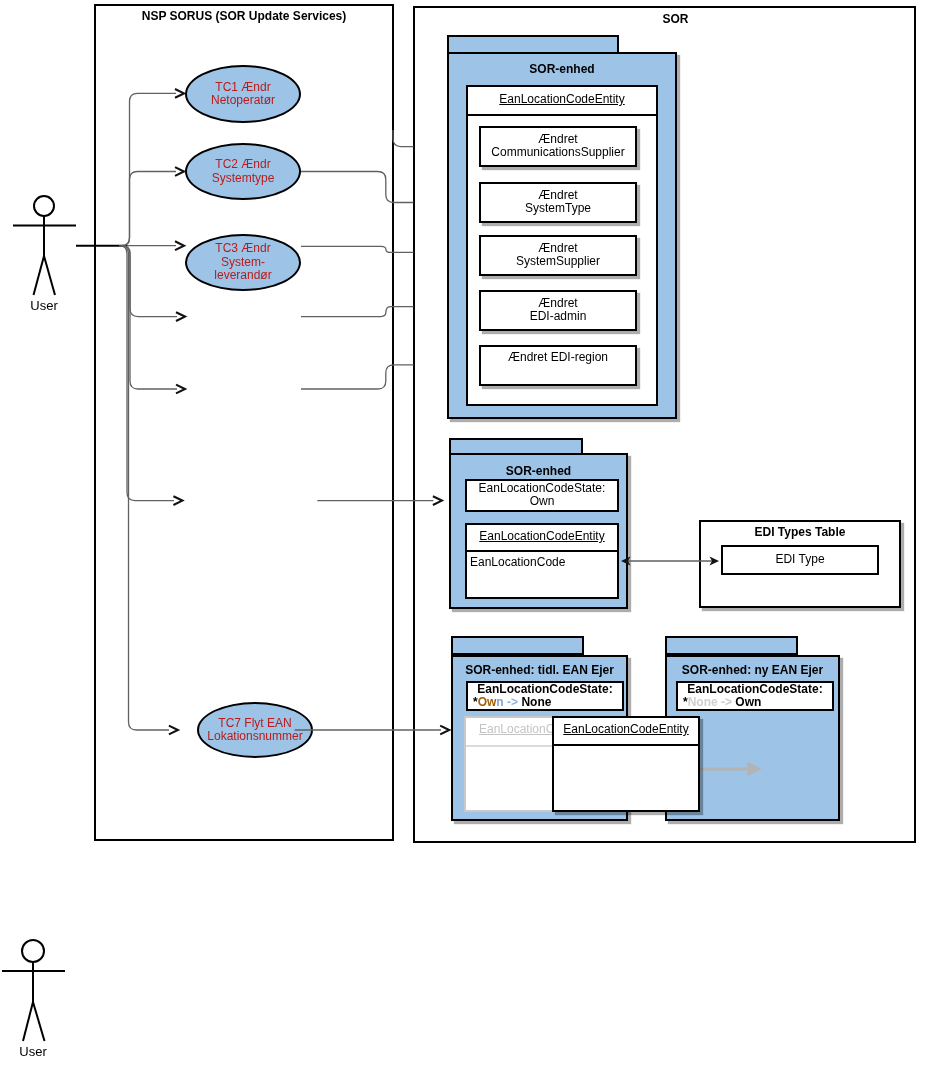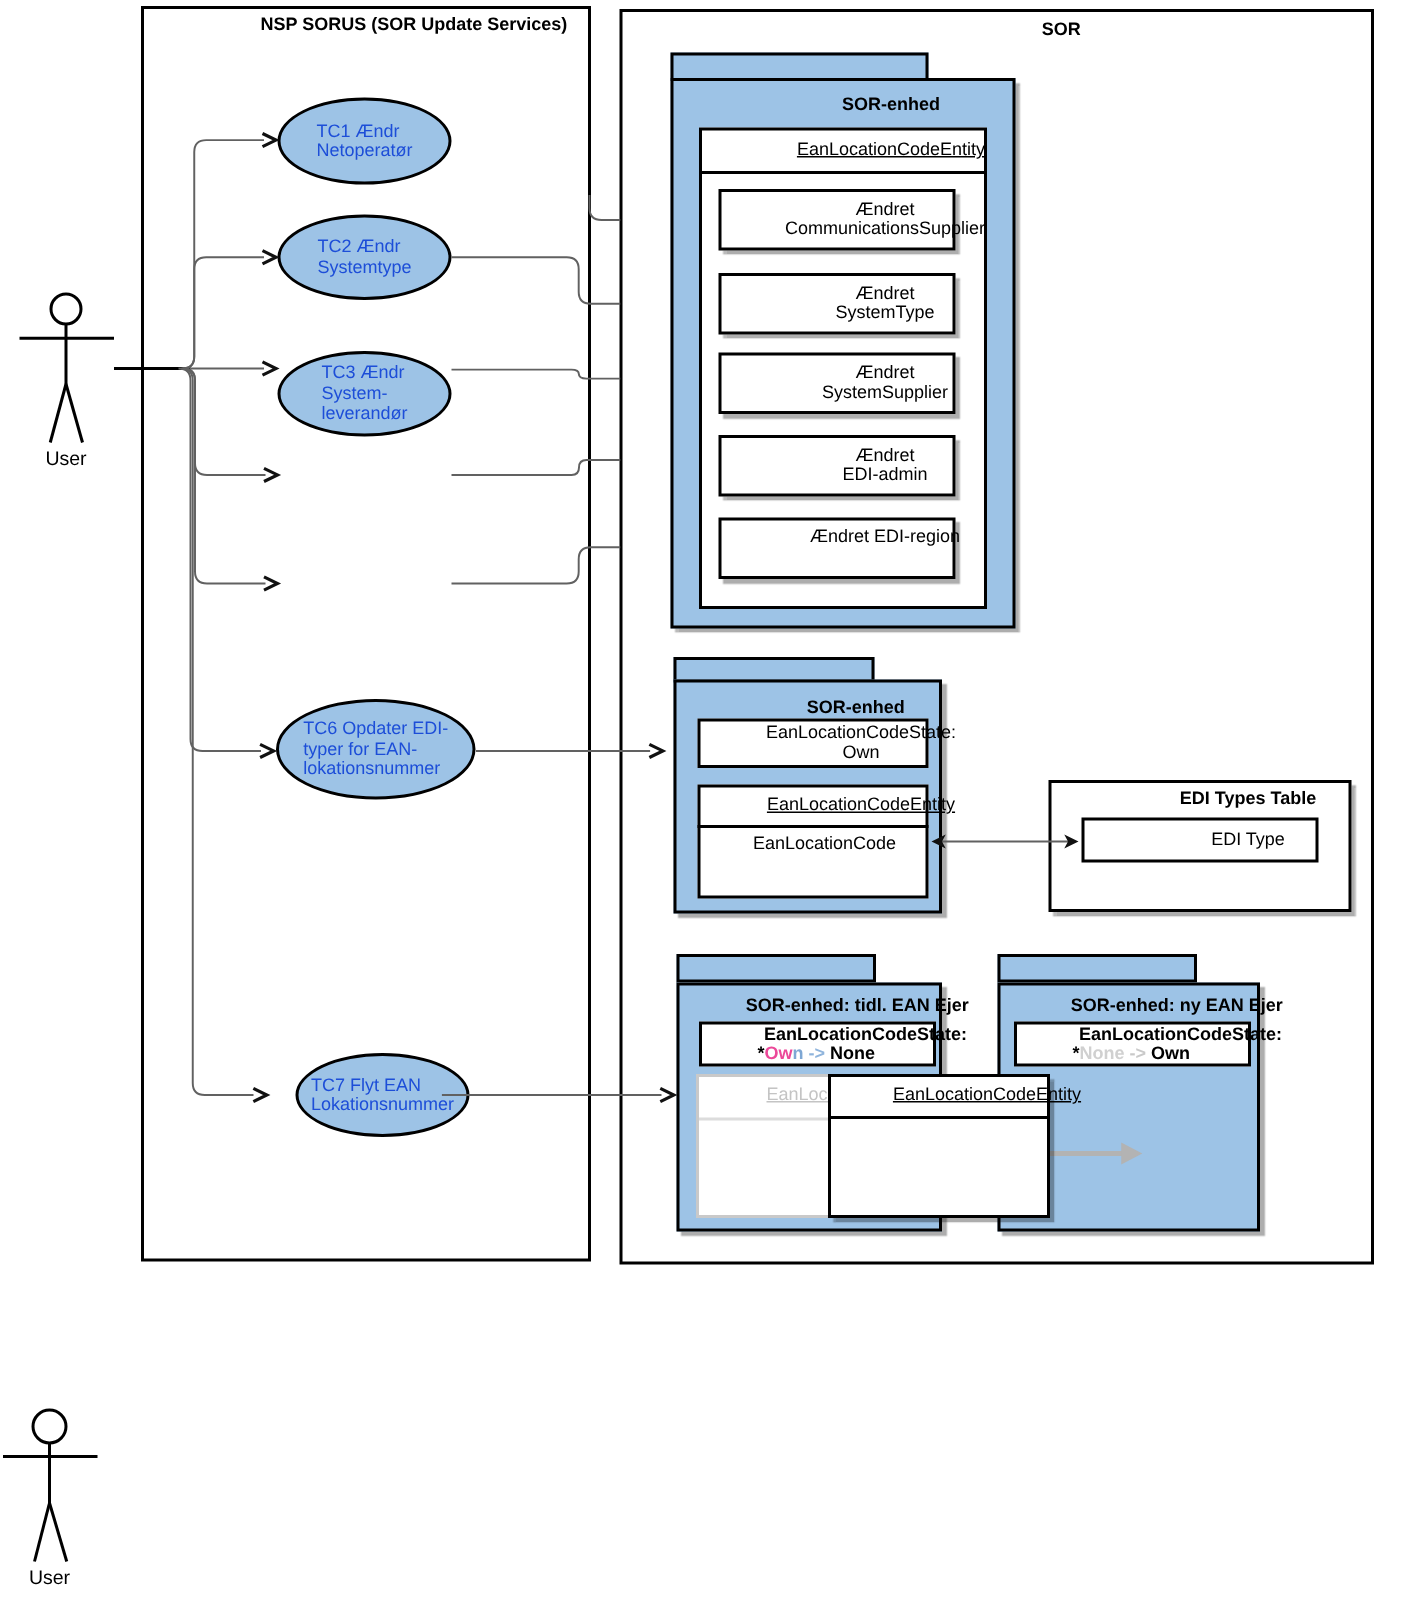--- a/index.html
+++ b/index.html
@@ -2,40 +2,39 @@
 <html><head>
 <meta charset="utf-8">
 <style>
 html,body{margin:0;padding:0;}
 body{width:945px;height:1077px;background:#fff;font-family:"Liberation Sans",sans-serif;}
 #canvas{position:relative;width:945px;height:1077px;overflow:hidden;}
 .abs{position:absolute;box-sizing:border-box;}
 .box{position:absolute;box-sizing:border-box;border:2px solid #000;background:#fff;}
 .blue{background:#9dc3e6;}
 .sh{box-shadow:3px 3px 1px rgba(0,0,0,0.32);}
-.ell{position:absolute;box-sizing:border-box;border:2.5px solid #000;background:#9dc3e6;border-radius:50%;display:flex;align-items:center;justify-content:center;text-align:left;font-size:12px;line-height:13.5px;color:#1d4ed8;}
-.t{position:absolute;font-size:12px;line-height:13px;color:#000;white-space:nowrap;padding-left:32px;}
+.ell{position:absolute;box-sizing:border-box;border:2.5px solid #000;background:#9dc3e6;border-radius:50%;display:flex;align-items:center;justify-content:center;text-align:center;font-size:12px;line-height:13.5px;color:#b91c1c;}
+.t{position:absolute;font-size:12px;line-height:13px;color:#000;white-space:nowrap;}
 .b{font-weight:bold;}
 .ctr{text-align:center;}
 .u{text-decoration:underline;}
 svg{position:absolute;left:0;top:0;}
 </style>
 </head>
 <body>
 <div id="canvas">
 
 <div class="box" style="left:94px;top:4px;width:300px;height:837px;"></div>
 <div class="t b" style="left:94px;top:10px;width:300px;text-align:center;">NSP SORUS (SOR Update Services)</div>
 <div class="box" style="left:413px;top:6px;width:503px;height:837px;"></div>
 <div class="t b" style="left:424px;top:13px;width:503px;text-align:center;">SOR</div>
 
 <div class="ell" style="left:185px;top:65px;width:116px;height:58px;">TC1 Ændr<br>Netoperatør</div>
 <div class="ell" style="left:185px;top:143px;width:116px;height:57px;">TC2 Ændr<br>Systemtype</div>
 <div class="ell" style="left:185px;top:218px;width:116px;height:57px;margin-top:16px;">TC3 Ændr<br>System-<br>leverandør</div>
-<div class="ell" style="left:184px;top:466px;width:133px;height:67px;">TC6 Opdater EDI-<br>typer for EAN-<br>lokationsnummer</div>
 <div class="ell" style="left:197px;top:702px;width:116px;height:56px;">TC7 Flyt EAN<br>Lokationsnummer</div>
 
 <div class="box blue" style="left:447px;top:35px;width:172px;height:19px;"></div>
 <div class="box blue sh" style="left:447px;top:52px;width:230px;height:367px;"></div>
 <div class="t b" style="left:447px;top:63px;width:230px;text-align:center;">SOR-enhed</div>
 <div class="box" style="left:466px;top:85px;width:192px;height:321px;"></div>
 <div class="t u" style="left:466px;top:93px;width:192px;text-align:center;">EanLocationCodeEntity</div>
 <div class="abs" style="left:466px;top:114px;width:192px;border-top:2px solid #000;"></div>
 <div class="box sh" style="left:479px;top:126px;width:158px;height:41px;"></div>
 <div class="t ctr" style="left:479px;top:133px;width:158px;">Ændret<br>CommunicationsSupplier</div>
@@ -61,21 +60,21 @@
 <div class="box sh" style="left:699px;top:520px;width:202px;height:88px;"></div>
 <div class="t b" style="left:699px;top:526px;width:202px;text-align:center;">EDI Types Table</div>
 <div class="box" style="left:721px;top:545px;width:158px;height:30px;"></div>
 <div class="t" style="left:721px;top:553px;width:158px;text-align:center;">EDI Type</div>
 
 <div class="box blue" style="left:451px;top:636px;width:133px;height:19px;"></div>
 <div class="box blue sh" style="left:451px;top:655px;width:177px;height:166px;"></div>
 <div class="t b" style="left:451px;top:664px;width:177px;text-align:center;">SOR-enhed: tidl. EAN Ejer</div>
 <div class="box" style="left:466px;top:681px;width:158px;height:30px;"></div>
 <div class="t b ctr" style="left:466px;top:683px;width:158px;">EanLocationCodeState:</div>
-<div class="t b" style="left:473px;top:696px;">*<span style="color:#ec4899;">Ow</span><span style="color:#7ea7d4;">n</span> <span style="color:#8fb4dc;">-&gt;</span> None</div>
+<div class="t b" style="left:473px;top:696px;">*<span style="color:#a16207;">Ow</span><span style="color:#7ea7d4;">n</span> <span style="color:#8fb4dc;">-&gt;</span> None</div>
 
 <div class="abs" style="left:464px;top:716px;width:121px;height:96px;border:2px solid #c9c9c9;background:#fff;overflow:hidden;">
   <div class="t u" style="left:13px;top:5px;color:#c4c4c4;">EanLocationCodeEntity</div>
   <div class="abs" style="left:0;top:27px;width:121px;border-top:2px solid #dcdcdc;"></div>
 </div>
 
 <div class="box blue" style="left:665px;top:636px;width:133px;height:19px;"></div>
 <div class="box blue sh" style="left:665px;top:655px;width:175px;height:166px;"></div>
 <div class="t b" style="left:665px;top:664px;width:175px;text-align:center;">SOR-enhed: ny EAN Ejer</div>
 <div class="box" style="left:676px;top:681px;width:158px;height:30px;"></div>

